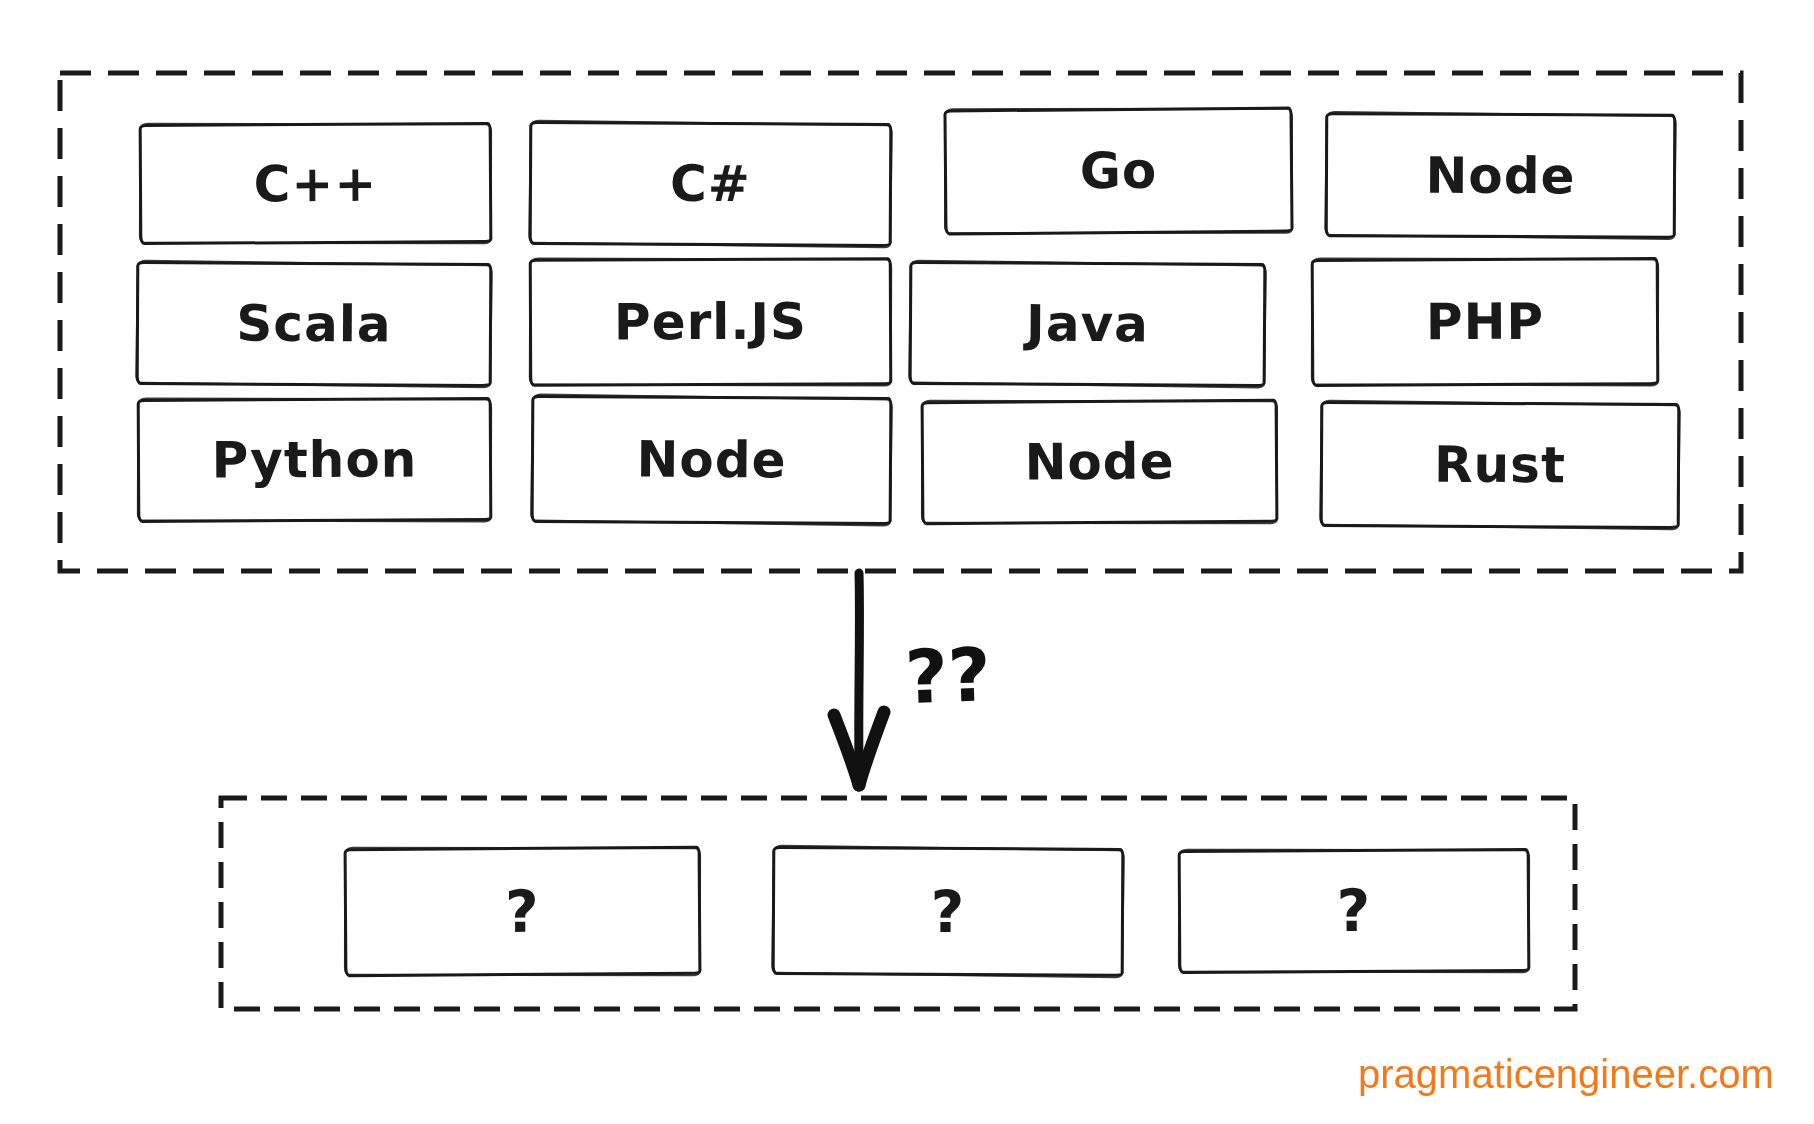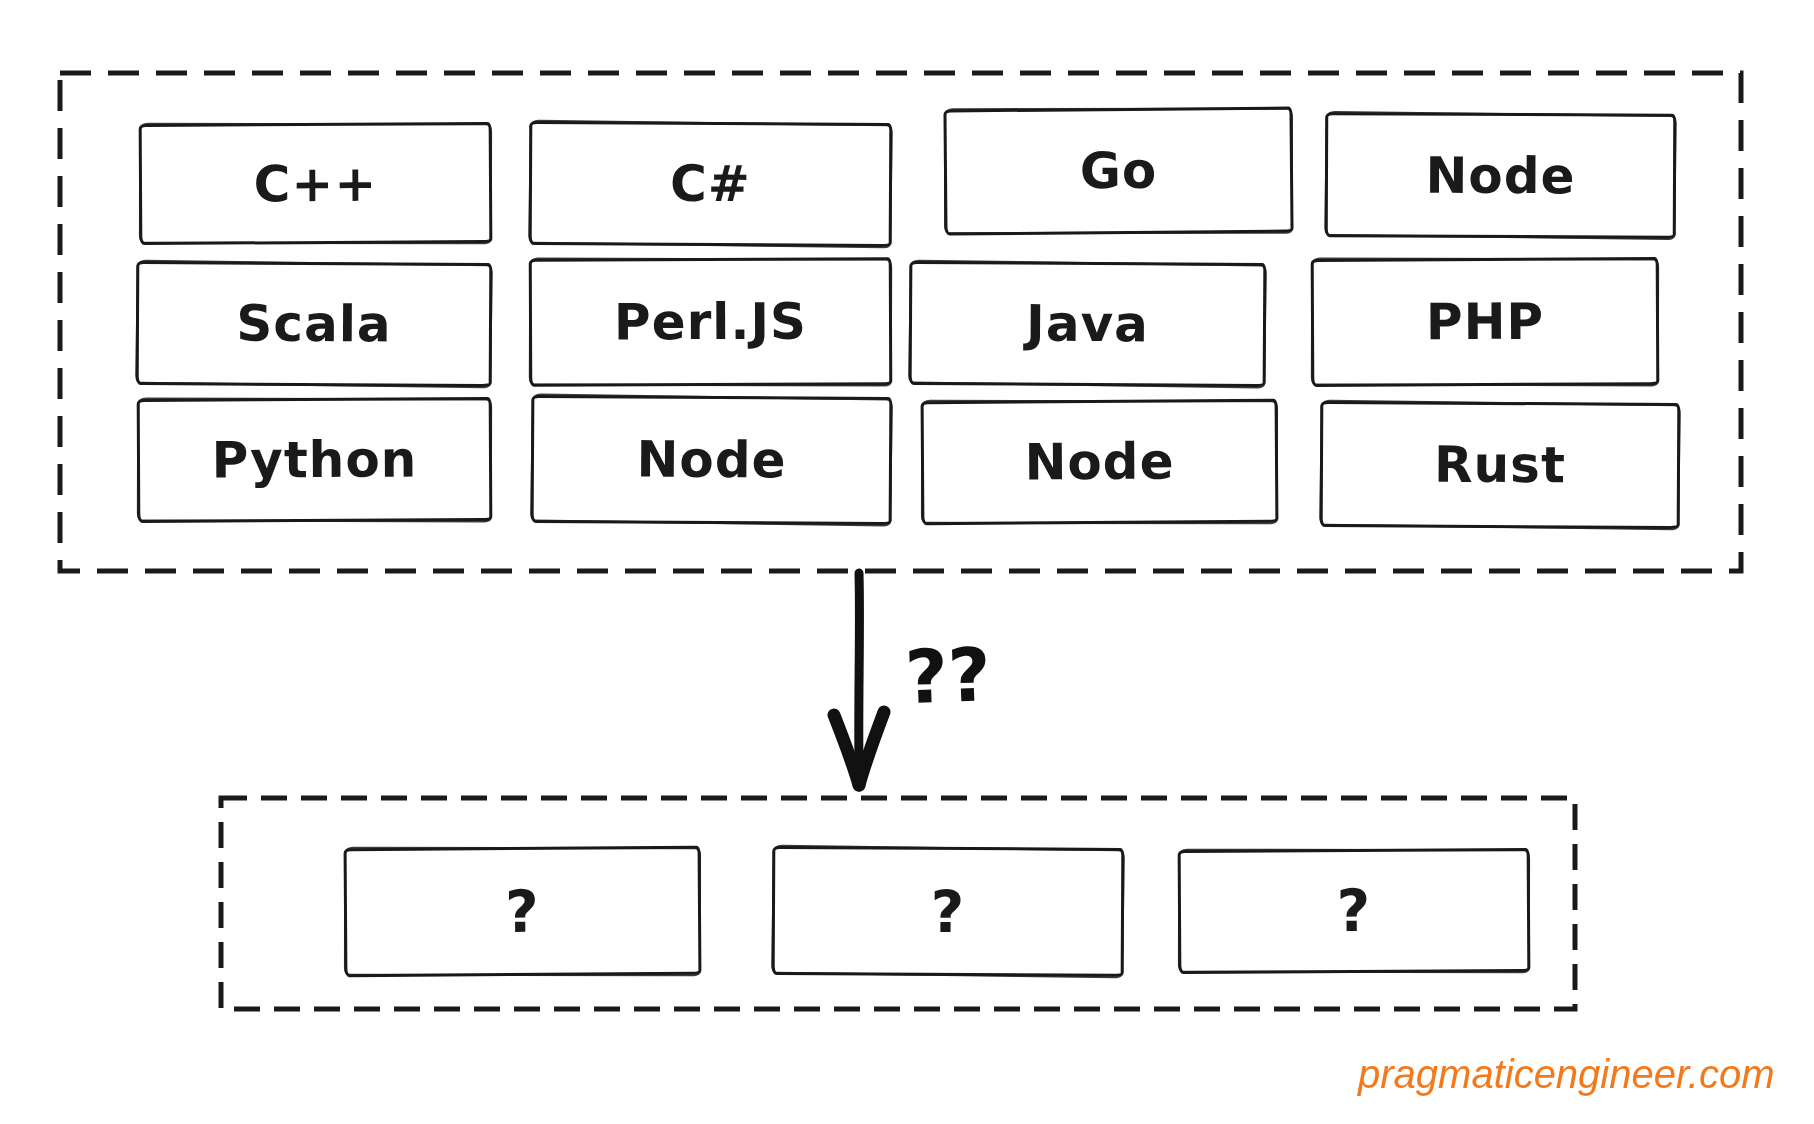--- a/index.html
+++ b/index.html
@@ -67,21 +67,20 @@
     text-align:left;transform:rotate(-2deg);
   }
 
   .watermark{
     position:absolute;left:1358px;top:1052px;width:394px;height:50px;
     font-family:"Liberation Sans", sans-serif;
     font-size:40px;font-weight:400;
     color:#f4791b;
     text-align:right;
     white-space:nowrap;
-    font-style:italic;
   }
 </style>
 </head>
 <body>
 
 <div class="canvas">
 
   <div class="group top-group">
     <svg class="dash-border" width="1687" height="504" viewBox="0 0 1687 504">
       <rect x="3" y="3" width="1681" height="498" fill="none" stroke="#1a1a1a" stroke-width="5" stroke-dasharray="31 17"></rect>

